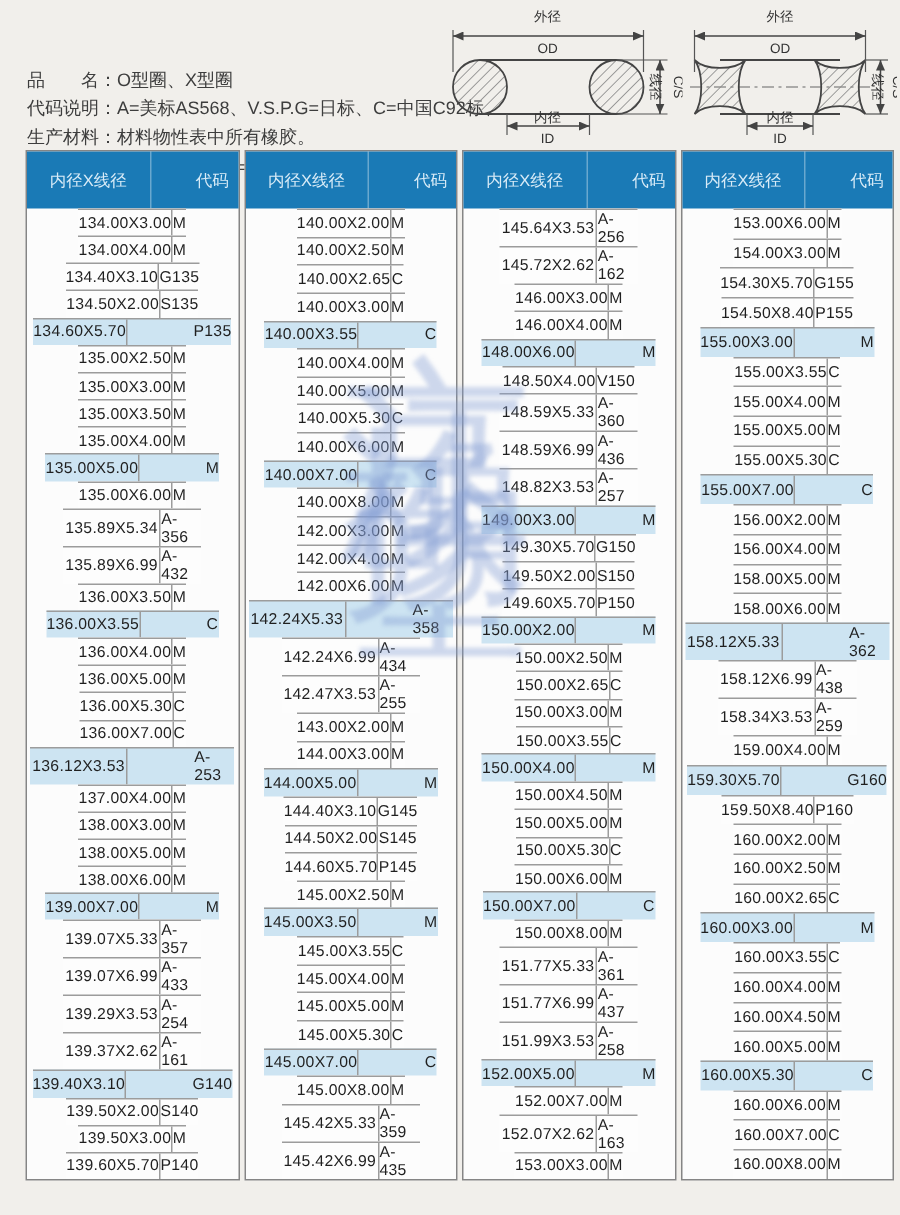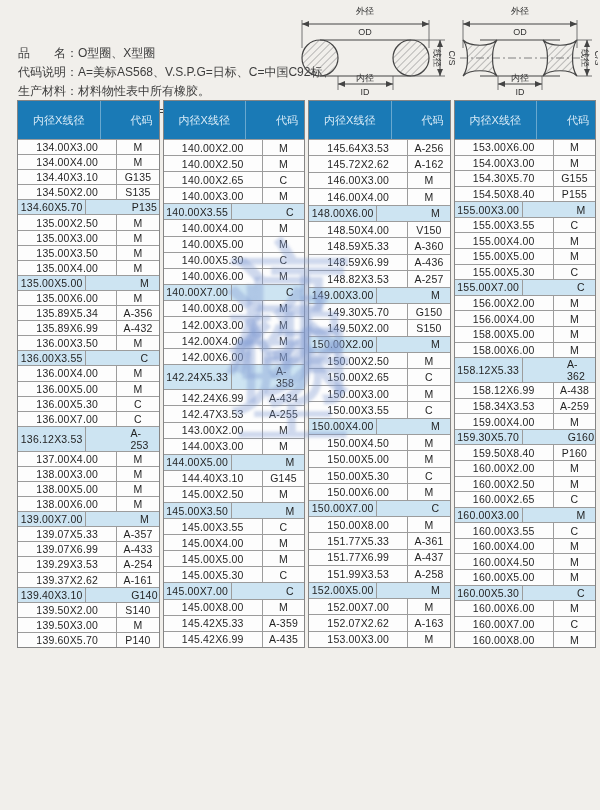--- a/index.html
+++ b/index.html
@@ -10,27 +10,27 @@
   
   .info{position:absolute;left:18px;top:12px;width:285px;font-size:12px;color:#3d3d3d;line-height:1.6;margin-top:32px;}
   .info .row{white-space:nowrap;}
   .info .indent{padding-left:78px;}
   
   .diag{position:absolute;top:2px;}
   .diag.oring{left:293px;}
   .diag.xring{left:456px;}
   .diag svg text{font-family:"Liberation Sans",sans-serif;font-size:9px;fill:#333;}
   
-  .tables{position:absolute;left:17px;top:100px;width:579px;height:548px;display:flex;gap:3px;}
+  .tables{position:absolute;left:17px;top:100px;width:579px;height:687px;display:flex;gap:3px;}
   .size-table{flex:1;display:flex;flex-direction:column;border:1px solid #858585;background:#fcfcfc;}
   .thead{height:38px;min-height:38px;background:#1a7ab6;display:flex;}
   .thead .hcell{display:flex;align-items:center;justify-content:center;color:#d8ebf7;font-size:11px;}
   .thead .hsize{flex:2.4;border-right:1px solid rgba(255,255,255,.35);}
   .thead .hcode{flex:1;margin-left:24px;}
-  .tbody{flex:1;display:flex;flex-direction:column;}
+  .tbody{flex:1;display:flex;flex-direction:column;align-items:center;}
   .trow{flex:1;display:flex;border-top:1px solid #9c9c9c;background:#fdfdfd;}
   .trow.hl{background:#cde4f2;gap:44px;}
   .cell{display:flex;align-items:center;justify-content:center;font-size:10.5px;color:#1f1f1f;letter-spacing:.2px;}
   .cell.size{flex:2.4;border-right:1px solid #9c9c9c;}
   .cell.code{flex:1;}
   
   .watermark{
     position:absolute;left:205px;top:128px;height:670px;z-index:5;pointer-events:none;
     writing-mode:vertical-rl;text-orientation:upright;
     font-family:"DejaVu Serif",serif;font-size:128px;letter-spacing:26px;
@@ -339,20 +339,28 @@
           </div>
           <div class="trow hl">
             <div class="cell size">144.00X5.00</div>
             <div class="cell code">M</div>
           </div>
           <div class="trow">
             <div class="cell size">144.40X3.10</div>
             <div class="cell code">G145</div>
           </div>
           <div class="trow">
+            <div class="cell size">144.50X2.00</div>
+            <div class="cell code">S145</div>
+          </div>
+          <div class="trow">
+            <div class="cell size">144.60X5.70</div>
+            <div class="cell code">P145</div>
+          </div>
+          <div class="trow">
             <div class="cell size">145.00X2.50</div>
             <div class="cell code">M</div>
           </div>
           <div class="trow hl">
             <div class="cell size">145.00X3.50</div>
             <div class="cell code">M</div>
           </div>
           <div class="trow">
             <div class="cell size">145.00X3.55</div>
             <div class="cell code">C</div>
@@ -434,20 +442,24 @@
             <div class="cell code">M</div>
           </div>
           <div class="trow">
             <div class="cell size">149.30X5.70</div>
             <div class="cell code">G150</div>
           </div>
           <div class="trow">
             <div class="cell size">149.50X2.00</div>
             <div class="cell code">S150</div>
           </div>
+          <div class="trow">
+            <div class="cell size">149.60X5.70</div>
+            <div class="cell code">P150</div>
+          </div>
           <div class="trow hl">
             <div class="cell size">150.00X2.00</div>
             <div class="cell code">M</div>
           </div>
           <div class="trow">
             <div class="cell size">150.00X2.50</div>
             <div class="cell code">M</div>
           </div>
           <div class="trow">
             <div class="cell size">150.00X2.65</div>

